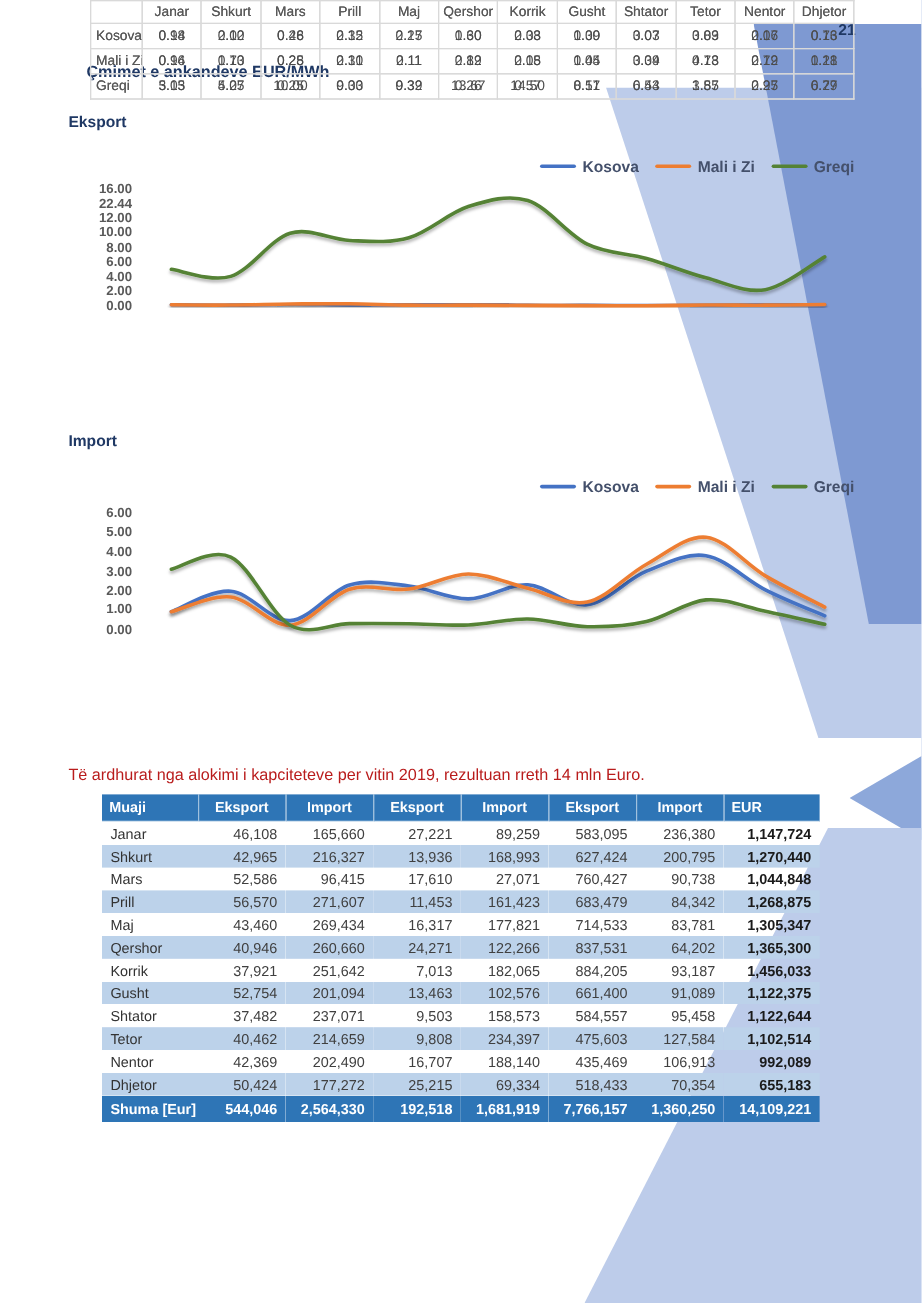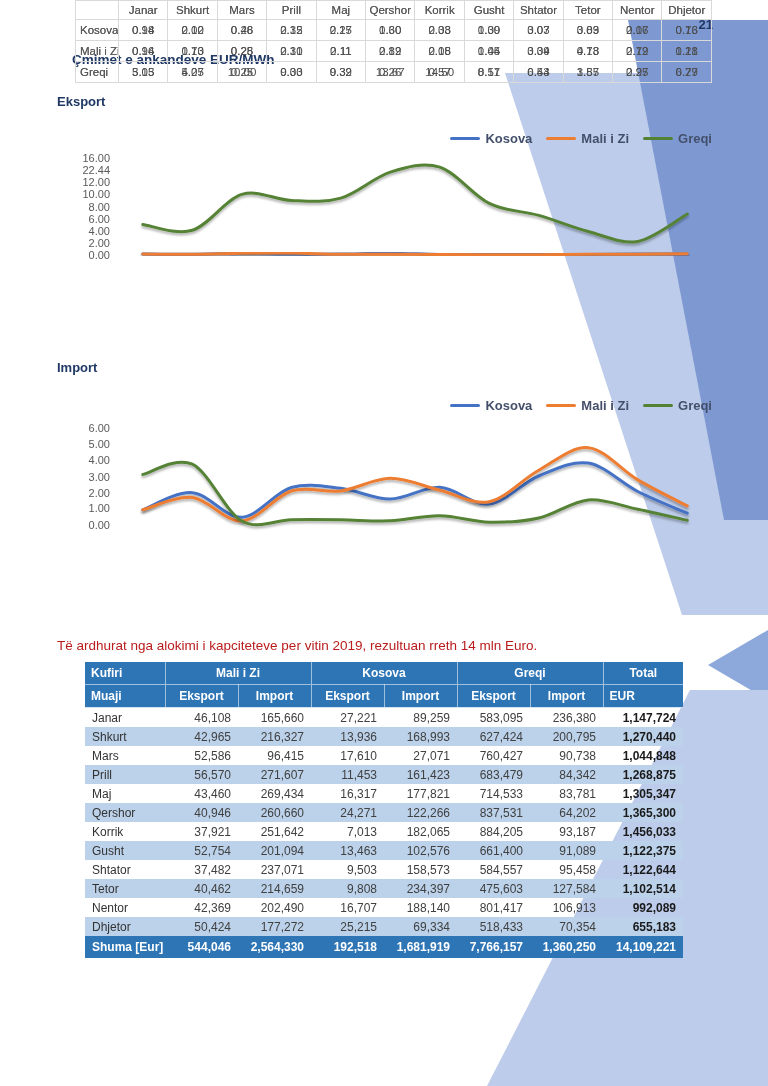--- a/index.html
+++ b/index.html
@@ -29,21 +29,21 @@
   #legend-0{top:131px;}
   #legend-1{top:398px;}
   .legend-item{display:flex;align-items:center;gap:5px;font-size:13px;font-weight:bold;color:#44506b;}
   .legend-swatch{display:inline-block;width:30px;height:3.5px;border-radius:2px;}
 
   .yticks{position:absolute;left:58px;width:52px;}
   .yticks span{position:absolute;right:0;font-size:11px;color:#595959;line-height:12px;}
   .chart-svg{position:absolute;left:118px;width:594px;height:108px;overflow:visible;}
   #svg-0,#ticks-0{top:150px;}
   #svg-1,#ticks-1{top:420px;}
-  .yticks{height:108px;}
+  .yticks{height:108px;font-weight:bold;}
 
   table{border-collapse:collapse;}
   .mini-table{position:absolute;left:75px;width:637px;table-layout:fixed;background:transparent;}
   #mini-0{top:258px;}
   #mini-1{top:528px;}
   .mini-table td,.mini-table th{border:1px solid #d9d9d9;font-weight:normal;text-align:center;
     font-size:11.5px;color:#595959;padding:0;overflow:hidden;white-space:nowrap;}
   .mini-table thead th{height:18px;}
   .mini-table tbody td{height:20px;color:#4d4d4d;}
   .mini-table td.rowlab{text-align:left;padding-left:4px;color:#595959;}
@@ -321,27 +321,20 @@
           <col style="width: 73px;">
           <col style="width: 73px;">
           <col style="width: 73px;">
           <col style="width: 73px;">
           <col style="width: 73px;">
           <col style="width: 73px;">
           <col style="width: 80px;">
         </colgroup>
         <thead>
           <tr>
-            <th>Kufiri</th>
-            <th colspan="2">Mali i Zi</th>
-            <th colspan="2">Kosova</th>
-            <th colspan="2">Greqi</th>
-            <th style="text-align: center;">Total</th>
-          </tr>
-          <tr>
             <th>Muaji</th>
             <th>Eksport</th>
             <th>Import</th>
             <th>Eksport</th>
             <th>Import</th>
             <th>Eksport</th>
             <th>Import</th>
             <th style="text-align: left;">EUR</th>
           </tr>
         </thead>
@@ -445,21 +438,21 @@
             <td class="num">475,603</td>
             <td class="num">127,584</td>
             <td class="tot">1,102,514</td>
           </tr>
           <tr>
             <td class="mlab">Nentor</td>
             <td class="num">42,369</td>
             <td class="num">202,490</td>
             <td class="num">16,707</td>
             <td class="num">188,140</td>
-            <td class="num">801,417</td>
+            <td class="num">435,469</td>
             <td class="num">106,913</td>
             <td class="tot">992,089</td>
           </tr>
           <tr class="banded">
             <td class="mlab">Dhjetor</td>
             <td class="num">50,424</td>
             <td class="num">177,272</td>
             <td class="num">25,215</td>
             <td class="num">69,334</td>
             <td class="num">518,433</td>

